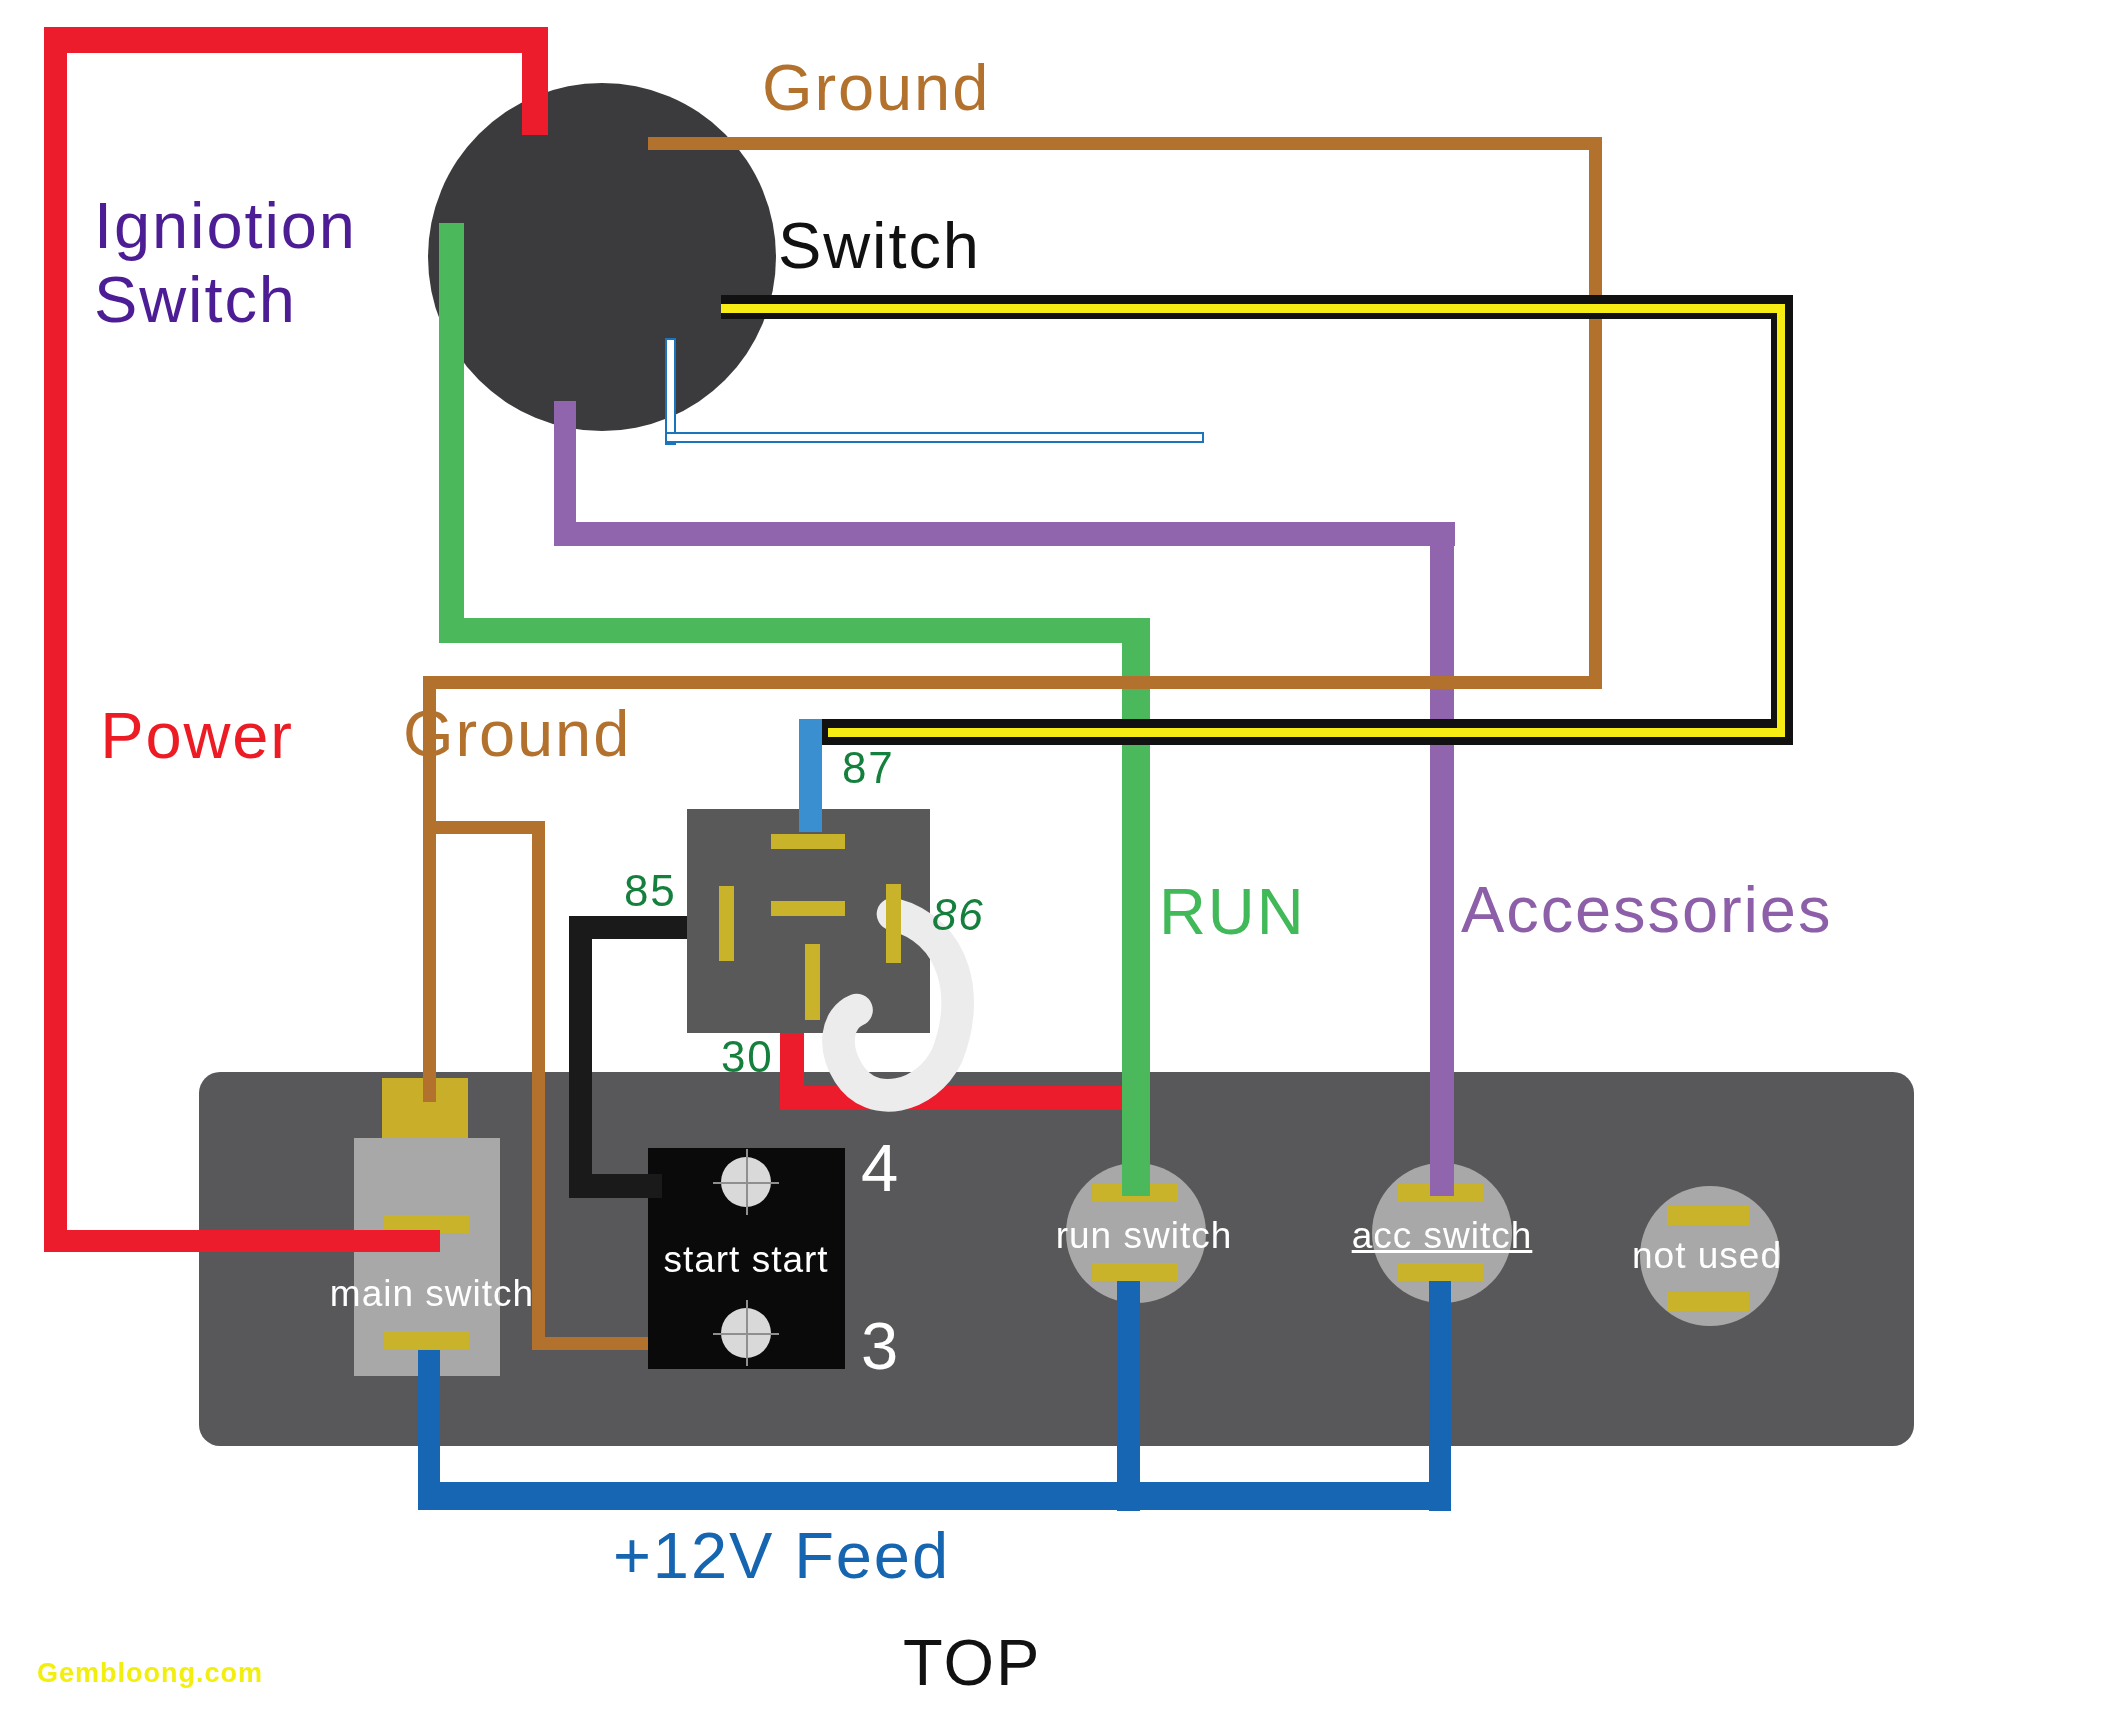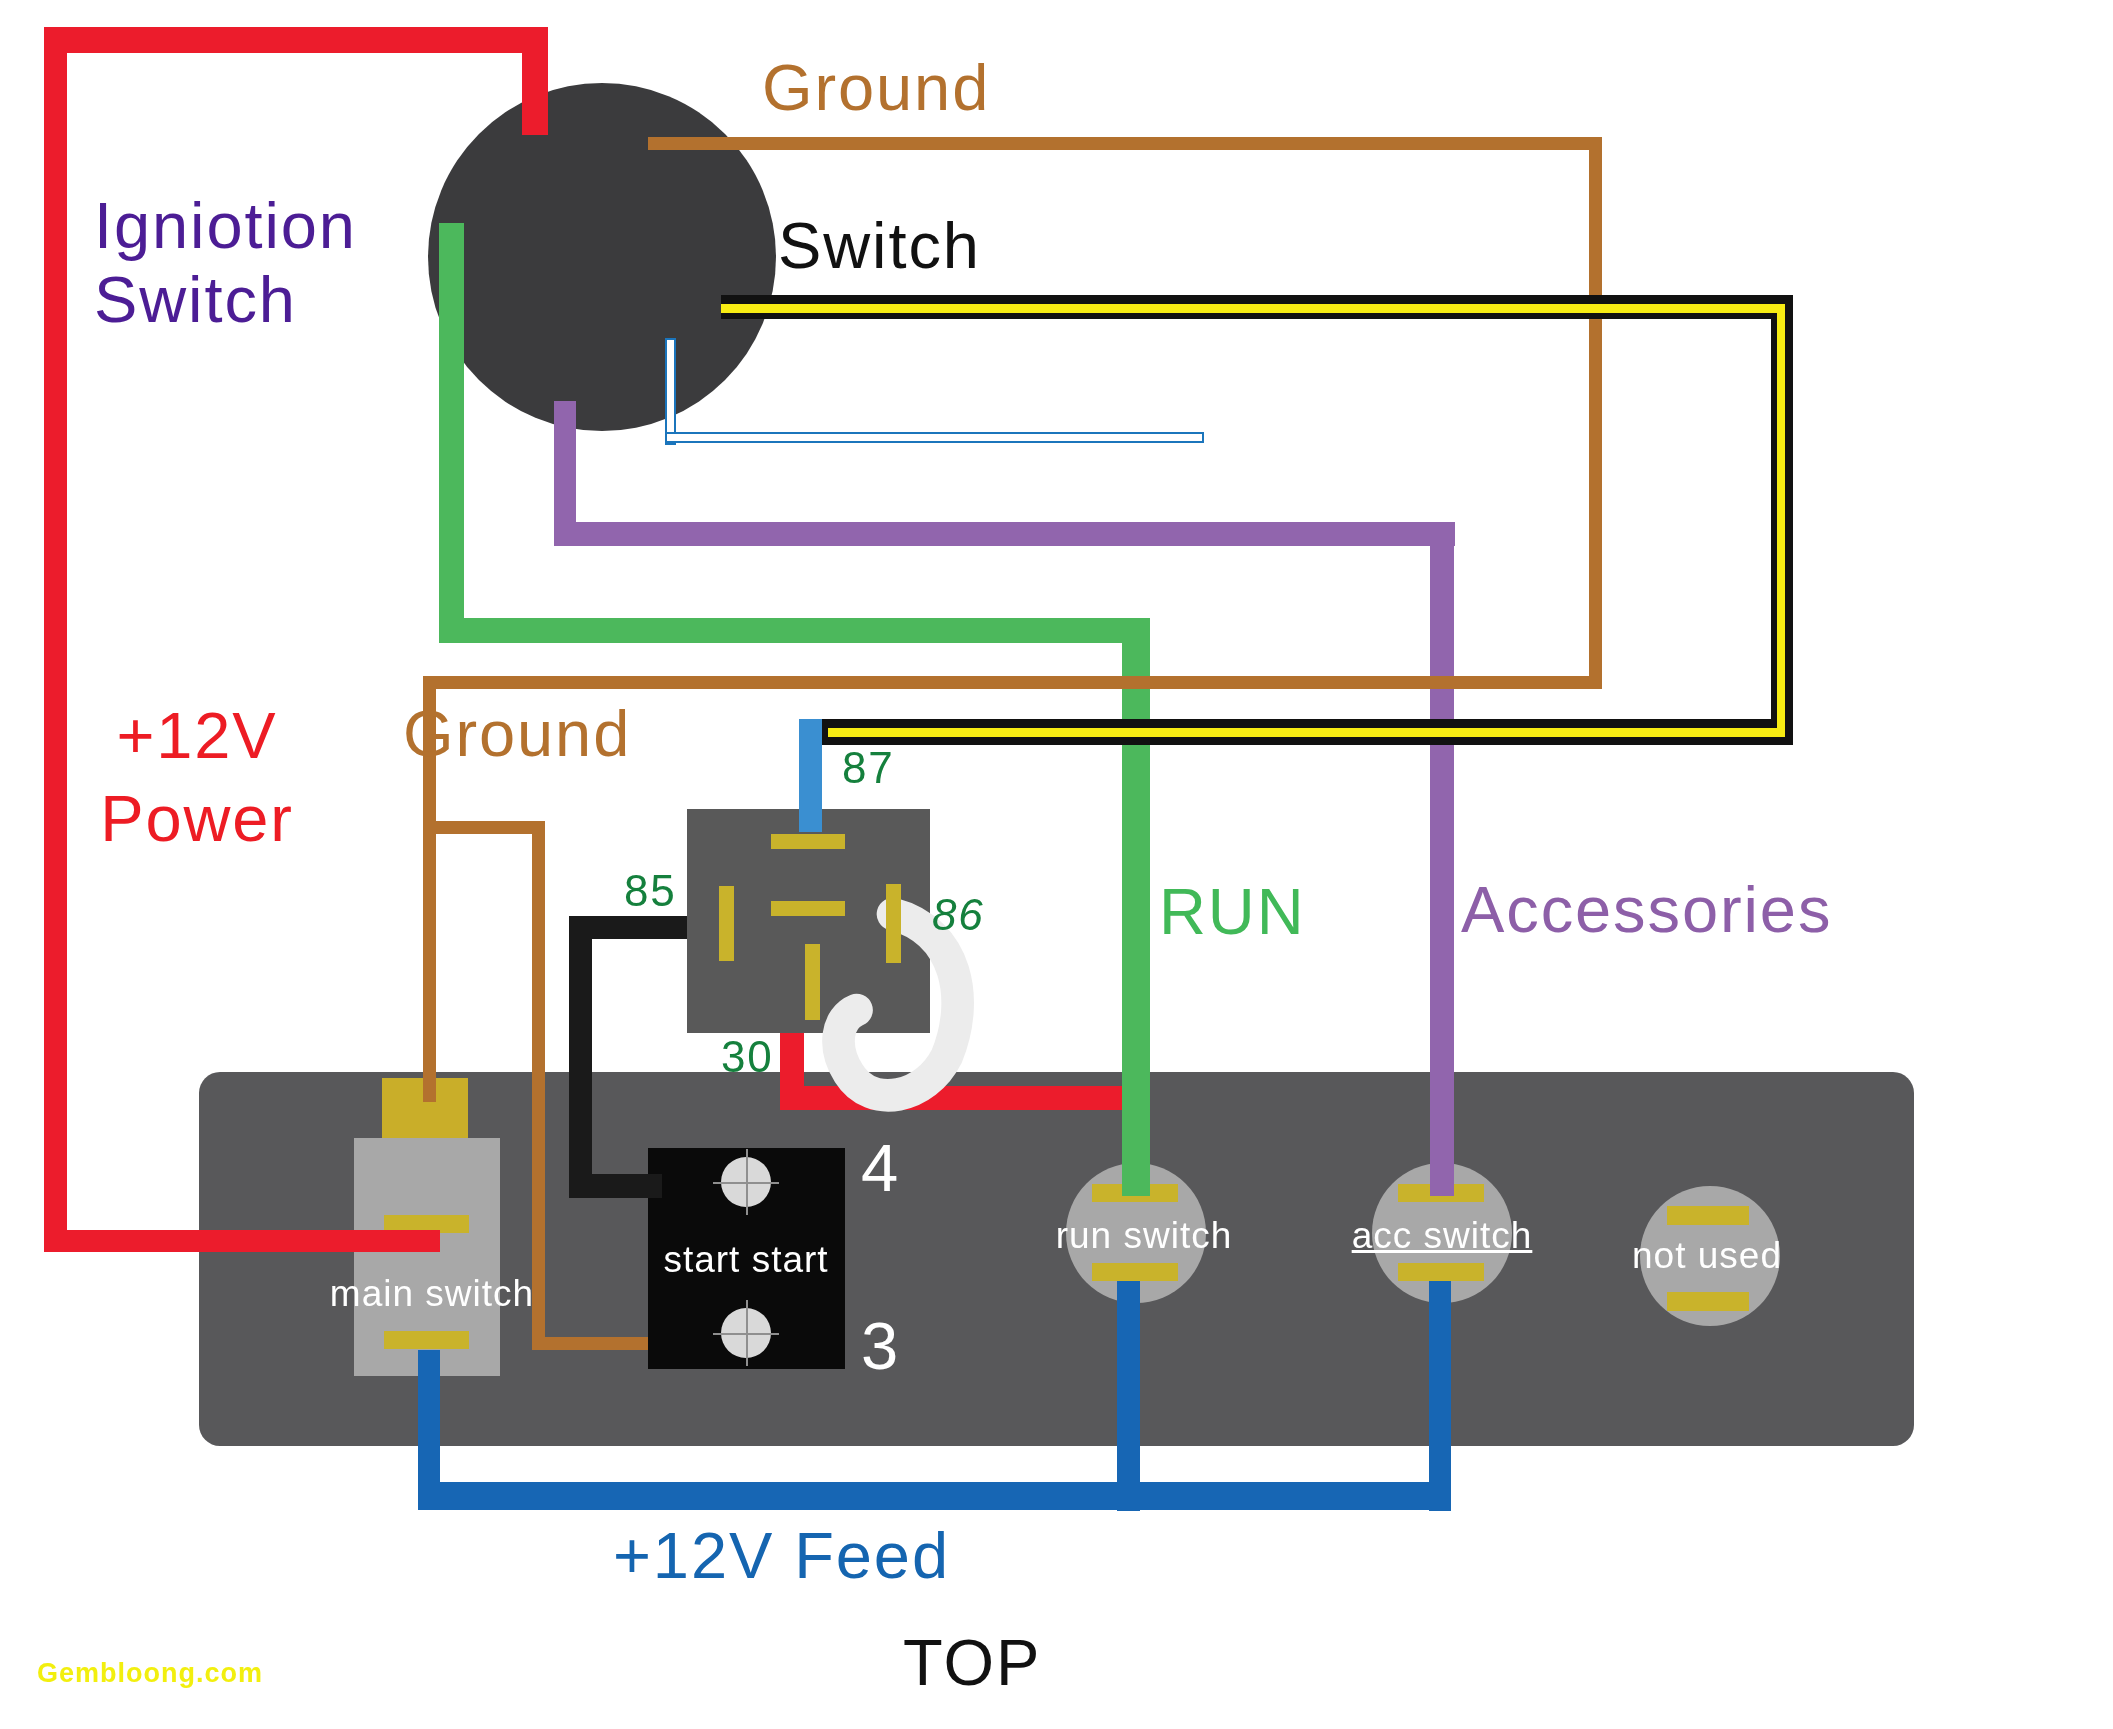--- a/index.html
+++ b/index.html
@@ -97,21 +97,20 @@
   <div class="seg" style="left:1117px;top:1281px;width:23px;height:230px;background:#1766b4;"></div>
   <div class="seg" style="left:1429px;top:1281px;width:22px;height:230px;background:#1766b4;"></div>
 
   <div class="label" style="left:94px;top:157px;font-size:65px;color:#4c1d95;line-height:74px;margin-top:32px;">
     <div>Igniotion</div>
     <div>Switch</div>
   </div>
   <div class="label big" style="left:762px;top:55px;color:#b3712e;">Ground</div>
   <div class="label big" style="left:778px;top:213px;color:#111111;">Switch</div>
   <div class="label big center2" style="left:72px;top:694px;width:250px;color:#ed1c24;line-height:83px;">
-    <div>+12V</div>
     <div>Power</div>
   </div>
   <div class="label big" style="left:403px;top:701px;color:#b3712e;">Ground</div>
   <div class="label big" style="left:1159px;top:879px;color:#41b958;">RUN</div>
   <div class="label big" style="left:1461px;top:877px;color:#8d5fa8;">Accessories</div>
   <div class="label mid" style="left:842px;top:746px;">87</div>
   <div class="label mid" style="left:624px;top:869px;">85</div>
   <div class="label mid" style="left:932px;top:893px;font-style:italic;">86</div>
   <div class="label mid" style="left:721px;top:1035px;">30</div>
   <div class="label numwhite" style="left:861px;top:1134px;">4</div>

